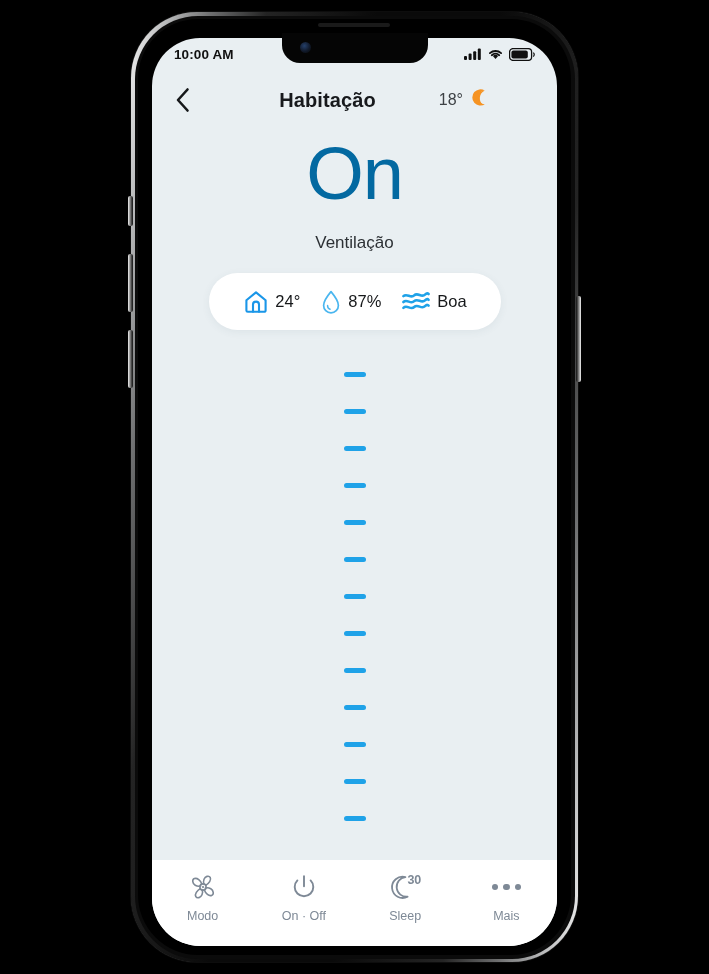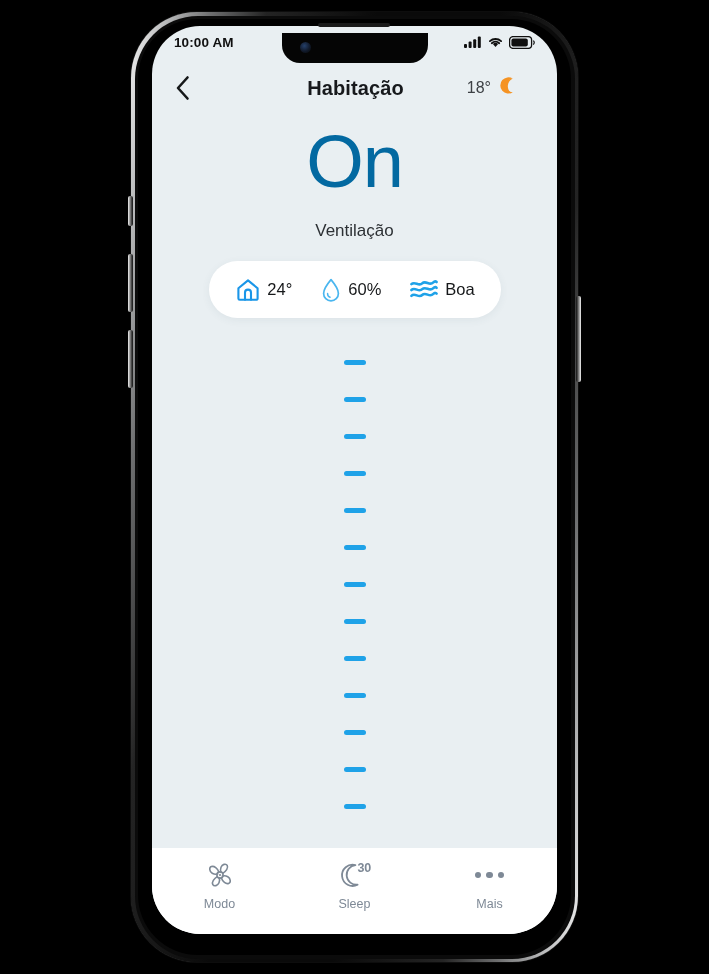--- a/index.html
+++ b/index.html
@@ -47,21 +47,21 @@
     width: 433px;
     height: 936px;
     border-radius: 60px;
     background: #000;
   }
 
   
   .screen {
     position: absolute;
     left: 152px;
-    top: 26px;
+    top: 38px;
     width: 405px;
     height: 908px;
     border-radius: 48px;
     background: #e9eff2;
     overflow: hidden;
   }
 
   
   .notch {
     position: absolute;
@@ -134,21 +134,20 @@
   
   .appheader {
     position: absolute;
     left: 0;
     top: 40px;
     width: 351px;
     height: 44px;
     display: flex;
     align-items: center;
     z-index: 15;
-    padding-left: 28px;
   }
   .back-btn {
     position: absolute;
     left: 10px;
     width: 42px;
     height: 42px;
     display: flex;
     align-items: center;
     justify-content: center;
     cursor: pointer;
@@ -202,21 +201,21 @@
     position: absolute;
     left: 57px;
     top: 235px;
     width: 292px;
     height: 57px;
     background: #ffffff;
     border-radius: 30px;
     display: flex;
     align-items: center;
     justify-content: center;
-    gap: 28px;
+    gap: 20px;
     box-sizing: border-box;
     box-shadow: 0 2px 8px rgba(60,80,100,0.07);
   }
   .info-item {
     display: flex;
     align-items: center;
     gap: 6px;
   }
   .info-val {
     font-size: 16.5px;
@@ -354,21 +353,21 @@
           <path d="M10 22.8 L10 15.6 a3 3 0 0 1 6 0 L16 22.8" stroke="#1a96e8" stroke-width="2.1" fill="none" stroke-linejoin="round" stroke-linecap="round"></path>
         </svg>
         <span class="info-val">24°</span>
       </div>
 
       <div class="info-item">
         <svg width="22" height="26" viewBox="0 0 22 26">
           <path d="M11 2.6 C11 2.6 3.6 11.4 3.6 16.4 a7.4 7.4 0 0 0 14.8 0 C18.4 11.4 11 2.6 11 2.6 Z" stroke="#4ab6ef" stroke-width="1.7" fill="none" stroke-linejoin="round"></path>
           <path d="M7.6 16.6 a3.6 3.6 0 0 0 2.4 3.6" stroke="#4ab6ef" stroke-width="1.5" fill="none" stroke-linecap="round"></path>
         </svg>
-        <span class="info-val">60%</span>
+        <span class="info-val">87%</span>
       </div>
 
       <div class="info-item">
         <svg width="30" height="26" viewBox="0 0 30 26">
           <path d="M2.4 7.2 C6 3.6 9.6 10 13.2 6.4 C16.8 2.8 20.4 9.2 24 5.6 C26 3.6 27 4.4 27.6 5" stroke="#1fa2e8" stroke-width="2.6" fill="none" stroke-linecap="round"></path>
           <path d="M2.4 13 C6 9.4 9.6 15.8 13.2 12.2 C16.8 8.6 20.4 15 24 11.4 C26 9.4 27 10.2 27.6 10.8" stroke="#1fa2e8" stroke-width="2.6" fill="none" stroke-linecap="round"></path>
           <path d="M2.4 18.8 C6 15.2 9.6 21.6 13.2 18 C16.8 14.4 20.4 20.8 24 17.2 C26 15.2 27 16 27.6 16.6" stroke="#1fa2e8" stroke-width="2.6" fill="none" stroke-linecap="round"></path>
         </svg>
         <span class="info-val">Boa</span>
       </div>
@@ -426,20 +425,29 @@
             <circle cx="15" cy="15" r="1.1" fill="#7e8996"></circle>
             <path d="M14 12.2 C12.6 8.4 9.2 5.6 6.4 6.6 C3.8 7.6 4.4 11.6 7.2 13.2 C9.4 14.4 12 14.2 13.3 13.6" stroke="#7e8996" stroke-width="1.6" fill="none" stroke-linejoin="round"></path>
             <path d="M17.4 13.6 C21 11.6 23.6 7.8 22.2 5.4 C20.8 3.1 17.2 4.4 16 7.2 C15.1 9.4 15.6 11.8 16.3 12.9" stroke="#7e8996" stroke-width="1.6" fill="none" stroke-linejoin="round"></path>
             <path d="M16.2 17.8 C17.6 21.6 21 24.4 23.6 23.4 C26.2 22.4 25.6 18.4 22.8 16.8 C20.6 15.6 18 15.8 16.7 16.4" stroke="#7e8996" stroke-width="1.6" fill="none" stroke-linejoin="round"></path>
             <path d="M12.6 16.4 C9 18.4 6.4 22.2 7.8 24.6 C9.2 26.9 12.8 25.6 14 22.8 C14.9 20.6 14.4 18.2 13.7 17.1" stroke="#7e8996" stroke-width="1.6" fill="none" stroke-linejoin="round"></path>
           </svg>
         </div>
         <div class="tab-label">Modo</div>
       </div>
 
+      <div class="tab-item">
+        <div class="tab-icon">
+          <svg width="30" height="30" viewBox="0 0 30 30">
+            <path d="M8.4 8.4 a9.3 9.3 0 1 0 13.2 0" stroke="#7e8996" stroke-width="1.9" fill="none" stroke-linecap="round"></path>
+            <path d="M15 4.2 L15 14.2" stroke="#7e8996" stroke-width="1.9" fill="none" stroke-linecap="round"></path>
+          </svg>
+        </div>
+        <div class="tab-label">On · Off</div>
+      </div>
 
       <div class="tab-item">
         <div class="tab-icon">
           <svg width="34" height="30" viewBox="0 0 34 30">
             <path d="M17.4 5.1 a10.6 10.6 0 1 0 2.2 19.6 a9 9 0 1 1 -2.2 -19.6 Z" stroke="#7e8996" stroke-width="1.8" fill="none" stroke-linejoin="round"></path>
             <text x="19.4" y="12.4" font-family="Liberation Sans, sans-serif" font-size="12.5" font-weight="600" fill="#7e8996">30</text>
           </svg>
         </div>
         <div class="tab-label">Sleep</div>
       </div>

